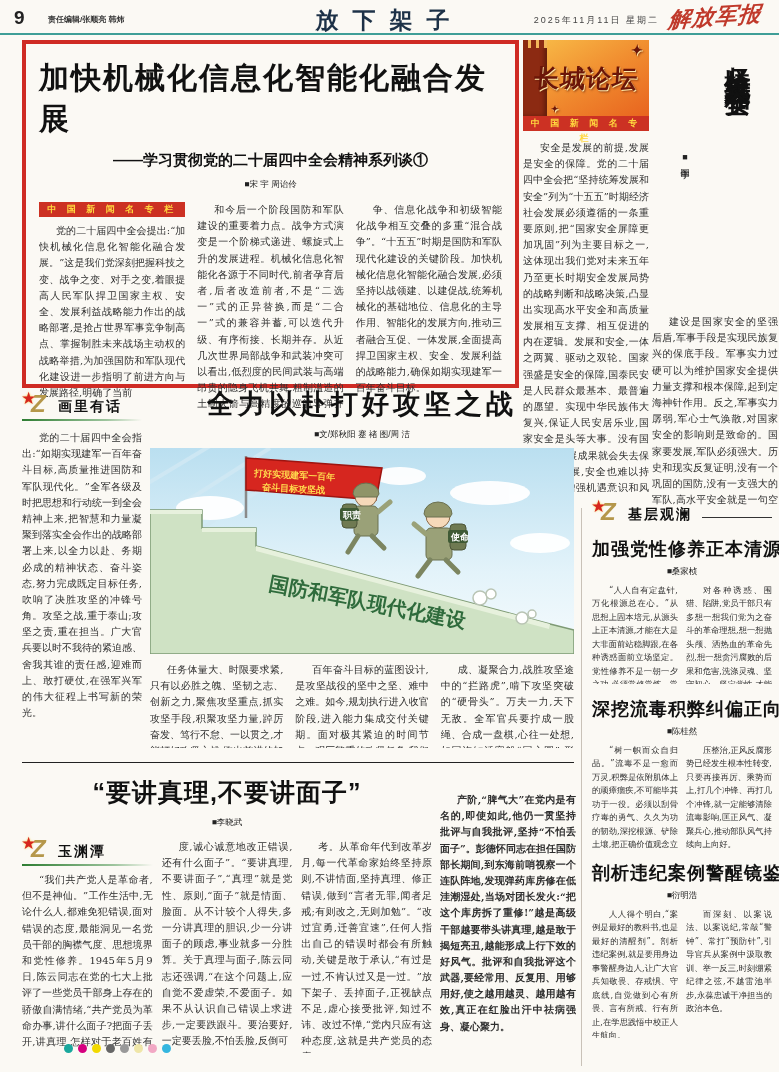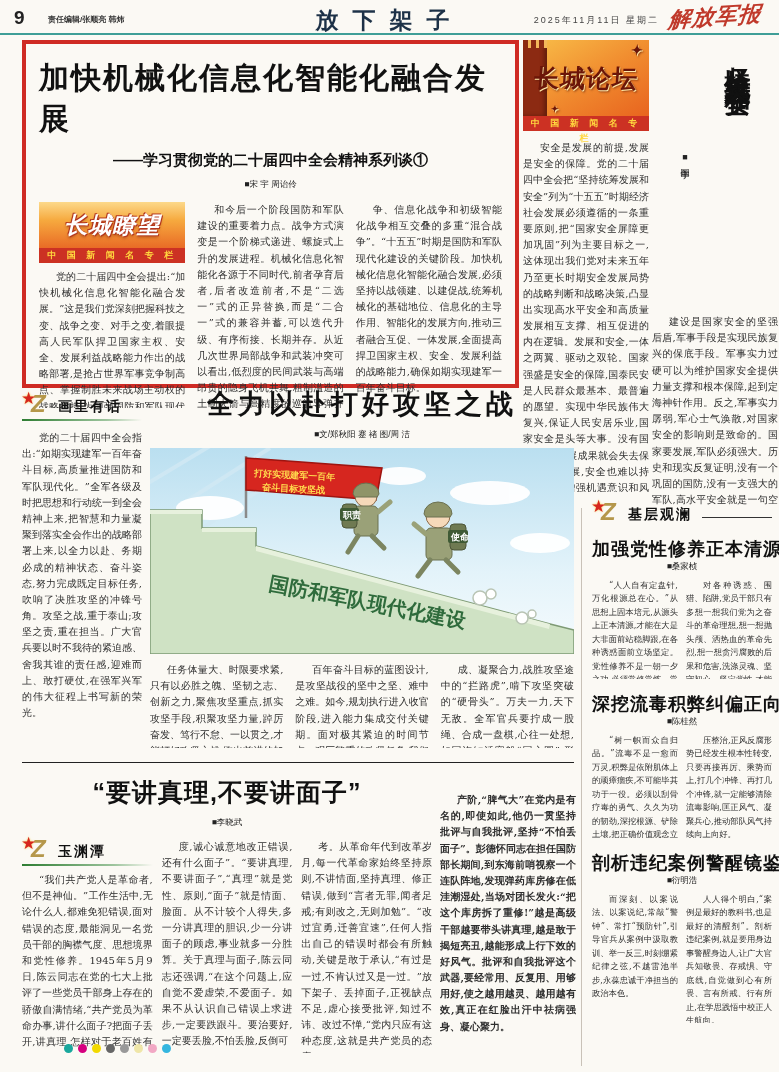--- a/index.html
+++ b/index.html
@@ -83,21 +83,21 @@
   .essayL .col{flex:1;}
   .yt-head{margin-bottom:6px;}
   .essayD{position:absolute;left:440px;top:792px;width:136px;height:296px;font-weight:bold;}
   .essayD .tx{height:296px;}
   
   .vline{position:absolute;left:581px;top:508px;width:1px;height:558px;background:#c9c2b8;}
   .rail{position:absolute;left:592px;top:502px;width:180px;}
   .rail .art{margin-top:13px;}
   .rail .art h3{margin:0;text-align:center;font:bold 18px "Liberation Sans","DejaVu Sans",sans-serif;
                 letter-spacing:1px;color:#111;white-space:nowrap;}
-  .rail .art .byline{}
+  .rail .art .byline{margin-top:5px;}
   .rail .cols{margin-top:6px;gap:8px;}
   .rail .col{flex:1;}
   .rail .tx{font-size:8.3px;}
   
   .dots{position:absolute;left:64px;top:1044px;display:flex;gap:5px;}
   .dots i{width:9px;height:9px;border-radius:50%;display:block;}
 </style>
 </head>
 <body>
 
@@ -112,23 +112,20 @@
   </div>
   <div class="toprule"></div>
 
   <div class="redbox">
     <h1>加快机械化信息化智能化融合发展</h1>
     <div class="sub">——学习贯彻党的二十届四中全会精神系列谈①</div>
     <div class="byline">■宋 宇 周诒伶</div>
     <div class="cols">
       <div class="col">
         <div class="badge b-liao">
-          <div class="main">
-              <span>长城瞭望</span>
-            </div>
           <div class="strip">中 国 新 闻 名 专 栏</div>
         </div>
         <div class="tx" style="flex:1;margin-top:6px;">党的二十届四中全会提出:“加快机械化信息化智能化融合发展。”这是我们党深刻把握科技之变、战争之变、对手之变,着眼提高人民军队捍卫国家主权、安全、发展利益战略能力作出的战略部署,是抢占世界军事竞争制高点、掌握制胜未来战场主动权的战略举措,为加强国防和军队现代化建设进一步指明了前进方向与发展路径,明确了当前</div>
       </div>
       <div class="col">
         <div class="tx" style="height:206px;">和今后一个阶段国防和军队建设的重要着力点。战争方式演变是一个阶梯式递进、螺旋式上升的发展进程。机械化信息化智能化各源于不同时代,前者孕育后者,后者改造前者,不是“二选一”式的正异替换,而是“二合一”式的兼容并蓄,可以迭代升级、有序衔接、长期并存。从近几次世界局部战争和武装冲突可以看出,低烈度的民间武装与高端昂贵的隐身飞机共舞,粗制滥造的土制火箭与高精度的巡航导弹齐飞,不同军事实力的军队各自演绎了机械化战</div>
       </div>
       <div class="col">
         <div class="tx" style="height:206px;">争、信息化战争和初级智能化战争相互交叠的多重“混合战争”。“十五五”时期是国防和军队现代化建设的关键阶段。加快机械化信息化智能化融合发展,必须坚持以战领建、以建促战,统筹机械化的基础地位、信息化的主导作用、智能化的发展方向,推动三者融合互促、一体发展,全面提高捍卫国家主权、安全、发展利益的战略能力,确保如期实现建军一百年奋斗目标。</div>
       </div>
@@ -294,22 +291,22 @@
       <div class="cols">
         <div class="col tx" style="height:104px;">“树一帜而众自归品。”流毒不是一愈而万灵,积弊是依附肌体上的顽瘴痼疾,不可能毕其功于一役。必须以刮骨疗毒的勇气、久久为功的韧劲,深挖根源、铲除土壤,把正确价值观念立起来。</div>
         <div class="col tx" style="height:104px;">压整治,正风反腐形势已经发生根本性转变,只要再接再厉、乘势而上,打几个冲锋、再打几个冲锋,就一定能够清除流毒影响,匡正风气、凝聚兵心,推动部队风气持续向上向好。</div>
       </div>
     </div>
 
     <div class="art">
       <h3>剖析违纪案例警醒镜鉴</h3>
       <div class="byline">■衍明浩</div>
       <div class="cols">
+        <div class="col tx" style="height:130px;">人人得个明白,“案例是最好的教科书,也是最好的清醒剂”。剖析违纪案例,就是要用身边事警醒身边人,让广大官兵知敬畏、存戒惧、守底线,自觉做到心有所畏、言有所戒、行有所止,在学思践悟中校正人生航向。</div>
         <div class="col tx" style="height:130px;">而深刻、以案说法、以案说纪,常敲“警钟”、常打“预防针”,引导官兵从案例中汲取教训、举一反三,时刻绷紧纪律之弦,不越雷池半步,永葆忠诚干净担当的政治本色。</div>
-        <div class="col tx" style="height:130px;">人人得个明白,“案例是最好的教科书,也是最好的清醒剂”。剖析违纪案例,就是要用身边事警醒身边人,让广大官兵知敬畏、存戒惧、守底线,自觉做到心有所畏、言有所戒、行有所止,在学思践悟中校正人生航向。</div>
       </div>
     </div>
   </div>
 
   <div class="dots">
     <i style="background:#19a89d"></i>
       <i style="background:#d6007f"></i>
       <i style="background:#f2d900"></i>
     <i style="background:#666666"></i>
       <i style="background:#999999"></i>

